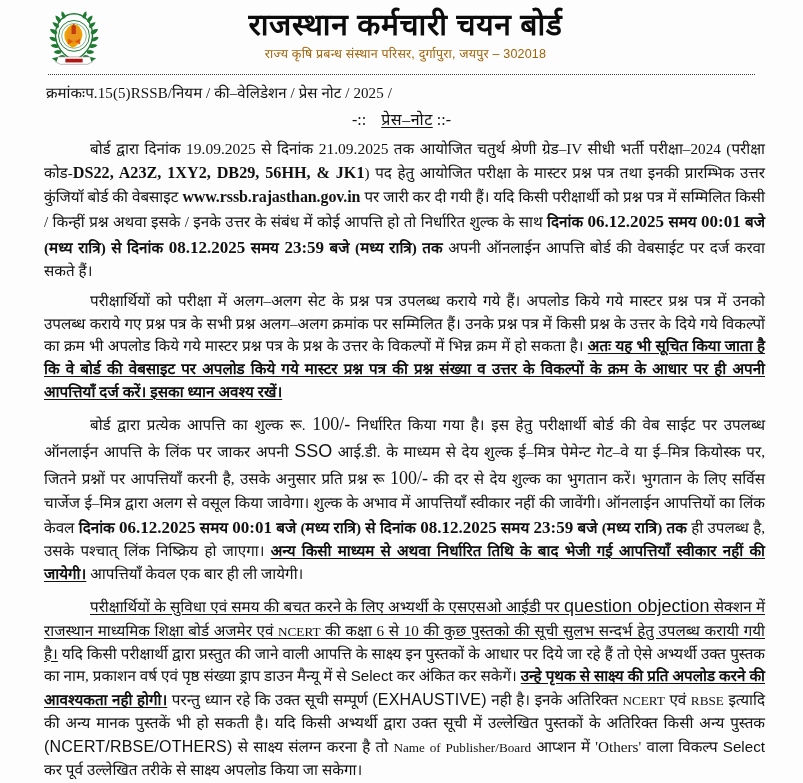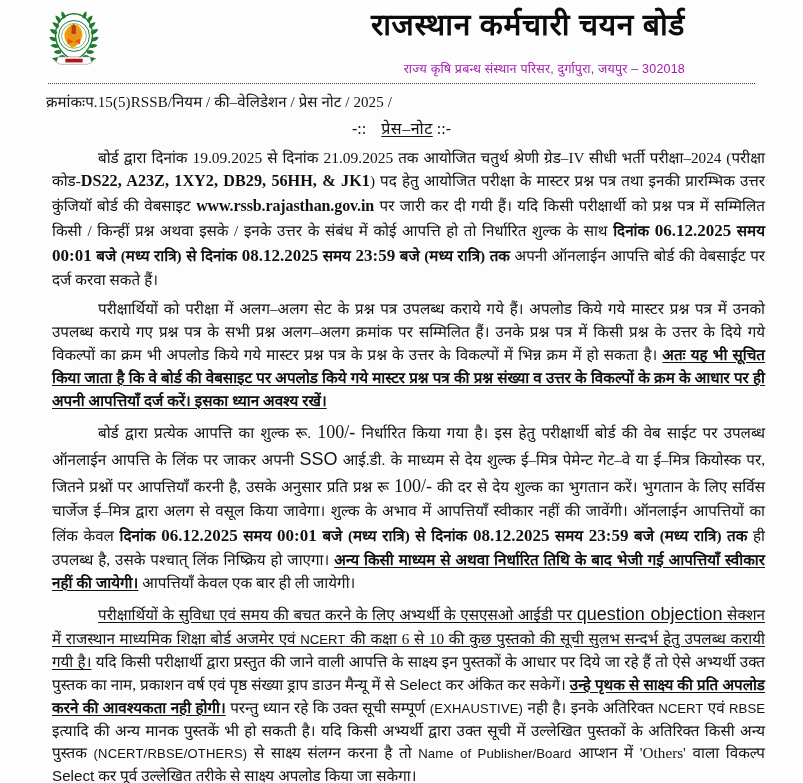--- a/index.html
+++ b/index.html
@@ -39,38 +39,38 @@
     justify-content: center;
     padding-top: 2px;
   }
   .emblem {
     width: 62px;
     height: 58px;
     display: block;
   }
   .title-block {
     flex: 1 1 auto;
-    text-align: right;
+    text-align: center;
     padding-right: 96px;
   }
   .org-name {
     font-family: "Liberation Sans", "DejaVu Sans", sans-serif;
     font-size: 30px;
     font-weight: 700;
     letter-spacing: 0.6px;
     line-height: 1.12;
     color: #0c0c0c;
     white-space: nowrap;
   }
   .org-addr {
     font-family: "Liberation Sans", "DejaVu Sans", sans-serif;
     font-size: 12.5px;
     font-weight: 400;
-    color: #a21caf;
-    margin-top: 18px;
+    color: #a16207;
+    margin-top: 3px;
     letter-spacing: 0.2px;
   }
 
   .rule {
     margin: 6px 26px 0 26px;
     height: 0;
     border-top: 1.5px dotted #3a3a3a;
   }
 
   
@@ -112,40 +112,40 @@
     text-underline-offset: 2px;
     padding: 0 4px;
     margin-left: 11px;
   }
 
   
   .body {
     margin: 0 16px 0 18px;
   }
   p.para {
-    margin: 7px 0 0 12px;
+    margin: 7px 0 0 4px;
     font-size: 15.2px;
     line-height: 1.50;
     text-align: justify;
     text-justify: inter-word;
     text-indent: 46px;
     word-spacing: 0.2px;
   }
 
   
   .b      { font-weight: 700; }
   .u      { text-decoration: underline; text-underline-offset: 2px; }
   .bu     { font-weight: 700; text-decoration: underline; text-underline-offset: 2px; }
   .lat    { font-family: Liberation Sans, sans-serif; }
   .latb   { font-family: "Liberation Serif", serif; font-weight: 700; font-size: 16.2px; }
   .url    { font-family: "Liberation Serif", serif; font-weight: 700; font-size: 16px; letter-spacing: -0.1px; }
   .num    { font-family: "Liberation Serif", serif; font-size: 15.5px; }
   .numb   { font-family: "Liberation Serif", serif; font-weight: 700; font-size: 17px; }
-  .sans   { font-family: Liberation Sans, sans-serif; font-size: 13.2px; }
-  .caps   { font-family: "Liberation Sans", sans-serif; font-size: 13px; letter-spacing: 0.2px; }
+  .sans   { font-family: Liberation Serif, serif; font-size: 13.2px; }
+  .caps   { font-family: "Liberation Sans", sans-serif; font-size: 16px; letter-spacing: 0.2px; }
   .bigger { font-size: 18px; }
 </style>
 </head>
 <body>
 
 <div class="page">
 
   <div class="letterhead">
 
     <div class="emblem-wrap">

